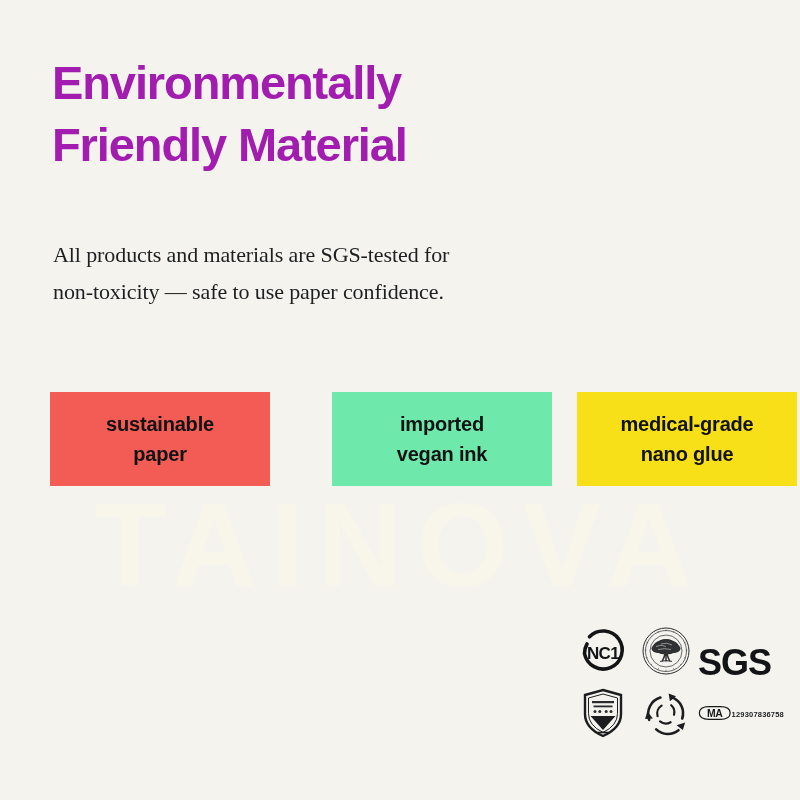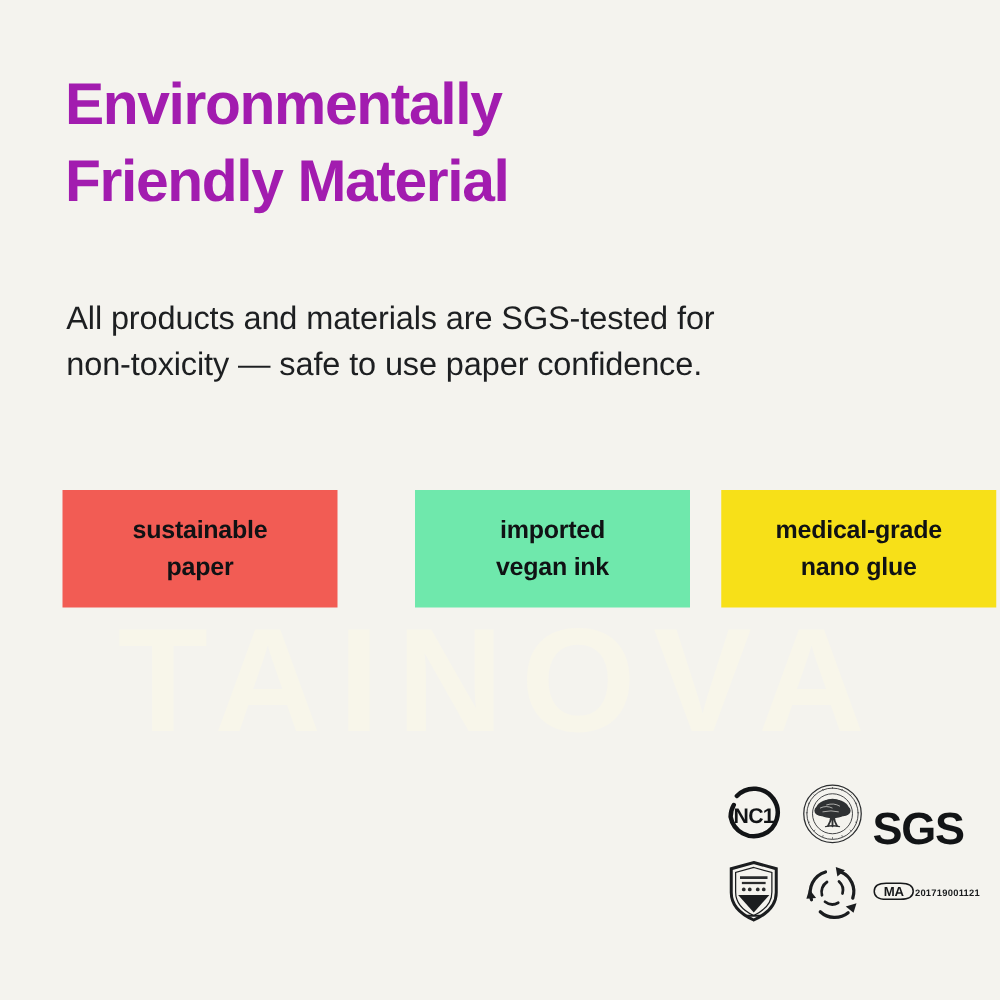--- a/index.html
+++ b/index.html
@@ -64,23 +64,23 @@
   
   #subcopy {
     position: absolute;
     left: 53px;
     top: 236px;
     width: 660px;
     z-index: 2;
   }
   #subcopy .sub-line {
     display: block;
-    font-family: Liberation Sans, sans-serif;
+    font-family: Liberation Serif, serif;
     font-weight: 400;
-    font-size: 26px;
+    font-size: 22px;
     line-height: 37px;
     letter-spacing: -0.1px;
     color: #1d1f21;
     white-space: nowrap;
   }
 
   
   #chips {
     position: absolute;
     left: 50px;
@@ -285,20 +285,20 @@
             <path d="M15.6 27.2 A9.5 9.5 0 0 1 19.6 16.6"></path>
           </g>
         </svg>
       </div>
 
       <div class="badge bd-cma">
         <svg width="74" height="32" viewBox="0 0 74 32" aria-hidden="true">
           <path d="M24 2 H49 Q71 2 71 16 Q71 30 49 30 H24 Q3 30 3 16 Q3 2 24 2 Z" fill="none" stroke="#16181a" stroke-width="2.6"></path>
           <text x="37" y="25" text-anchor="middle" font-family="Liberation Sans, sans-serif" font-size="23" font-weight="700" fill="#16181a" letter-spacing="-0.5">MA</text>
         </svg>
-        <span class="cma-code">201719001121</span>
+        <span class="cma-code">129307836758</span>
       </div>
 
     </div>
 
   </div>
 
 </div>
 
 </body></html>

